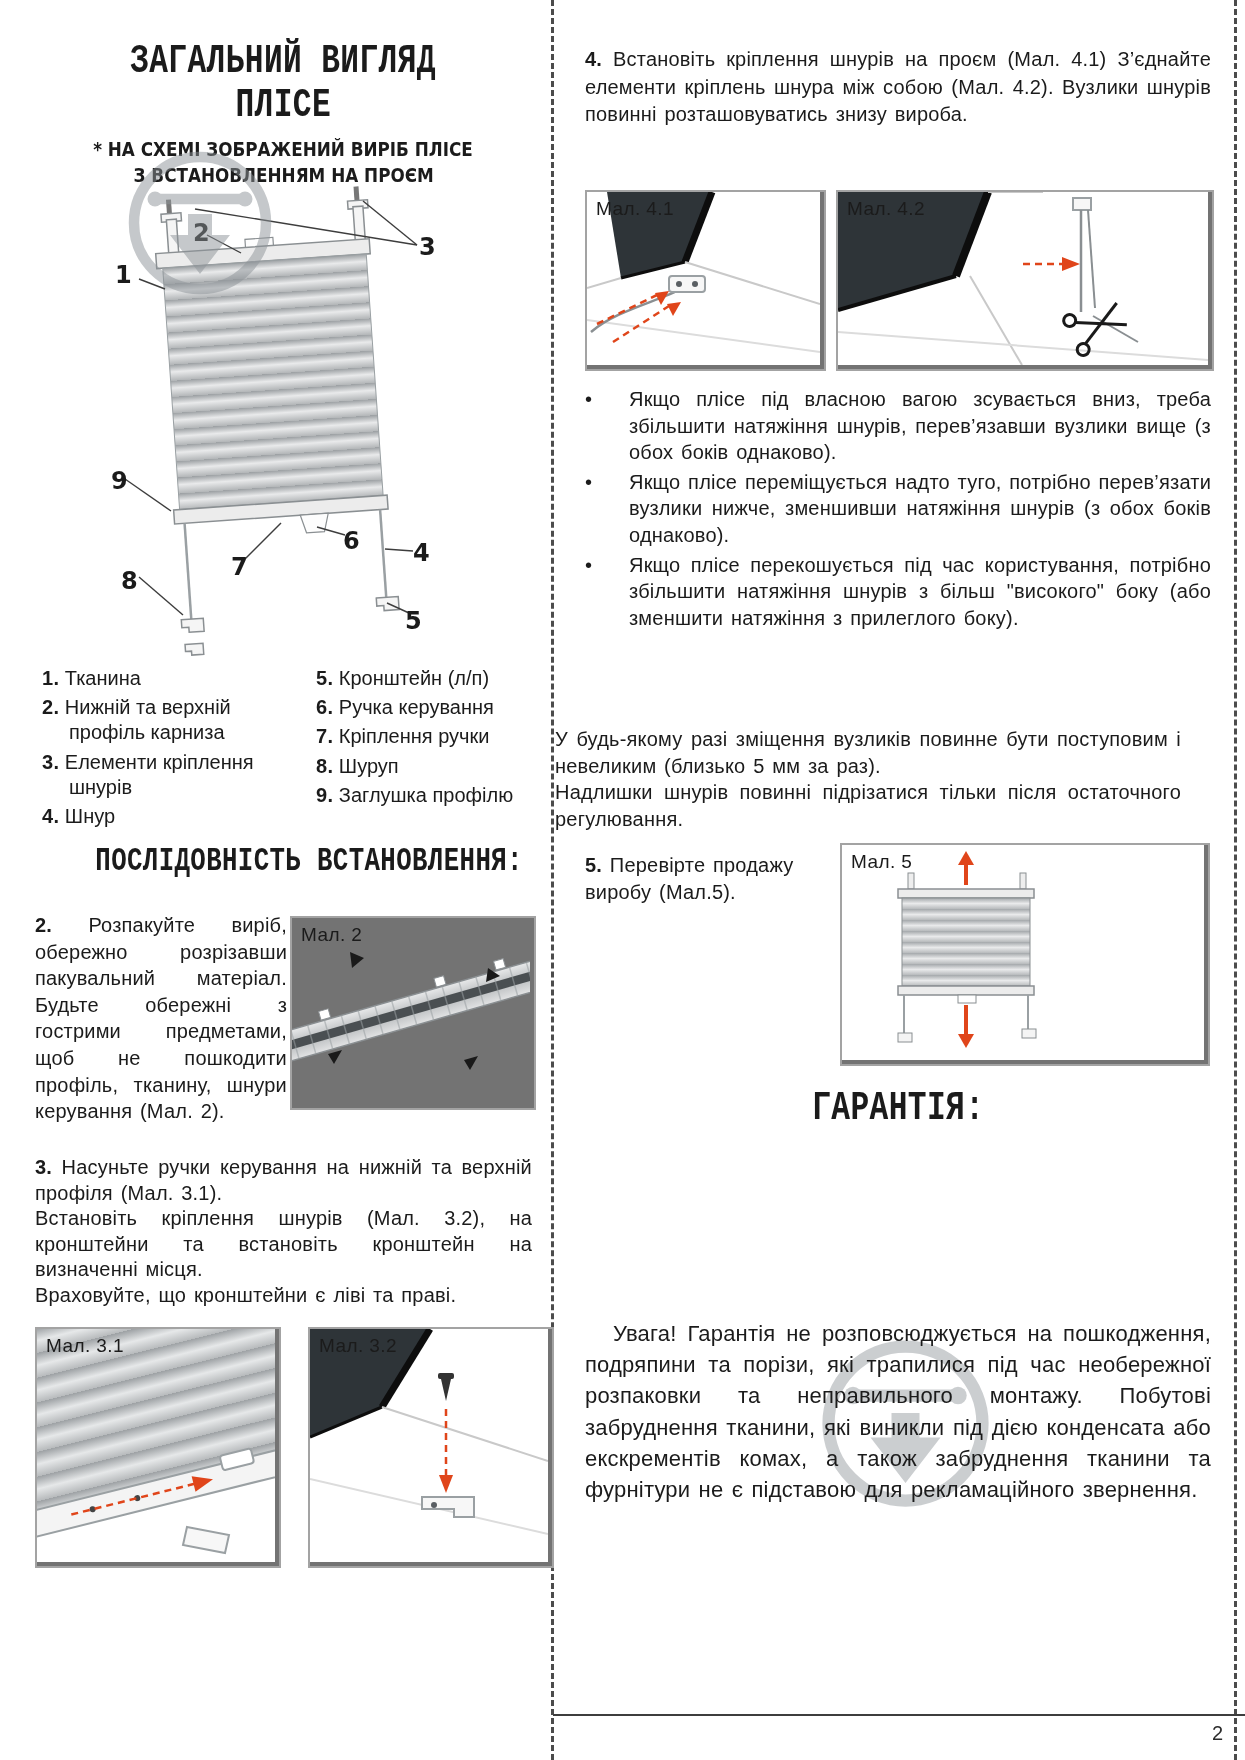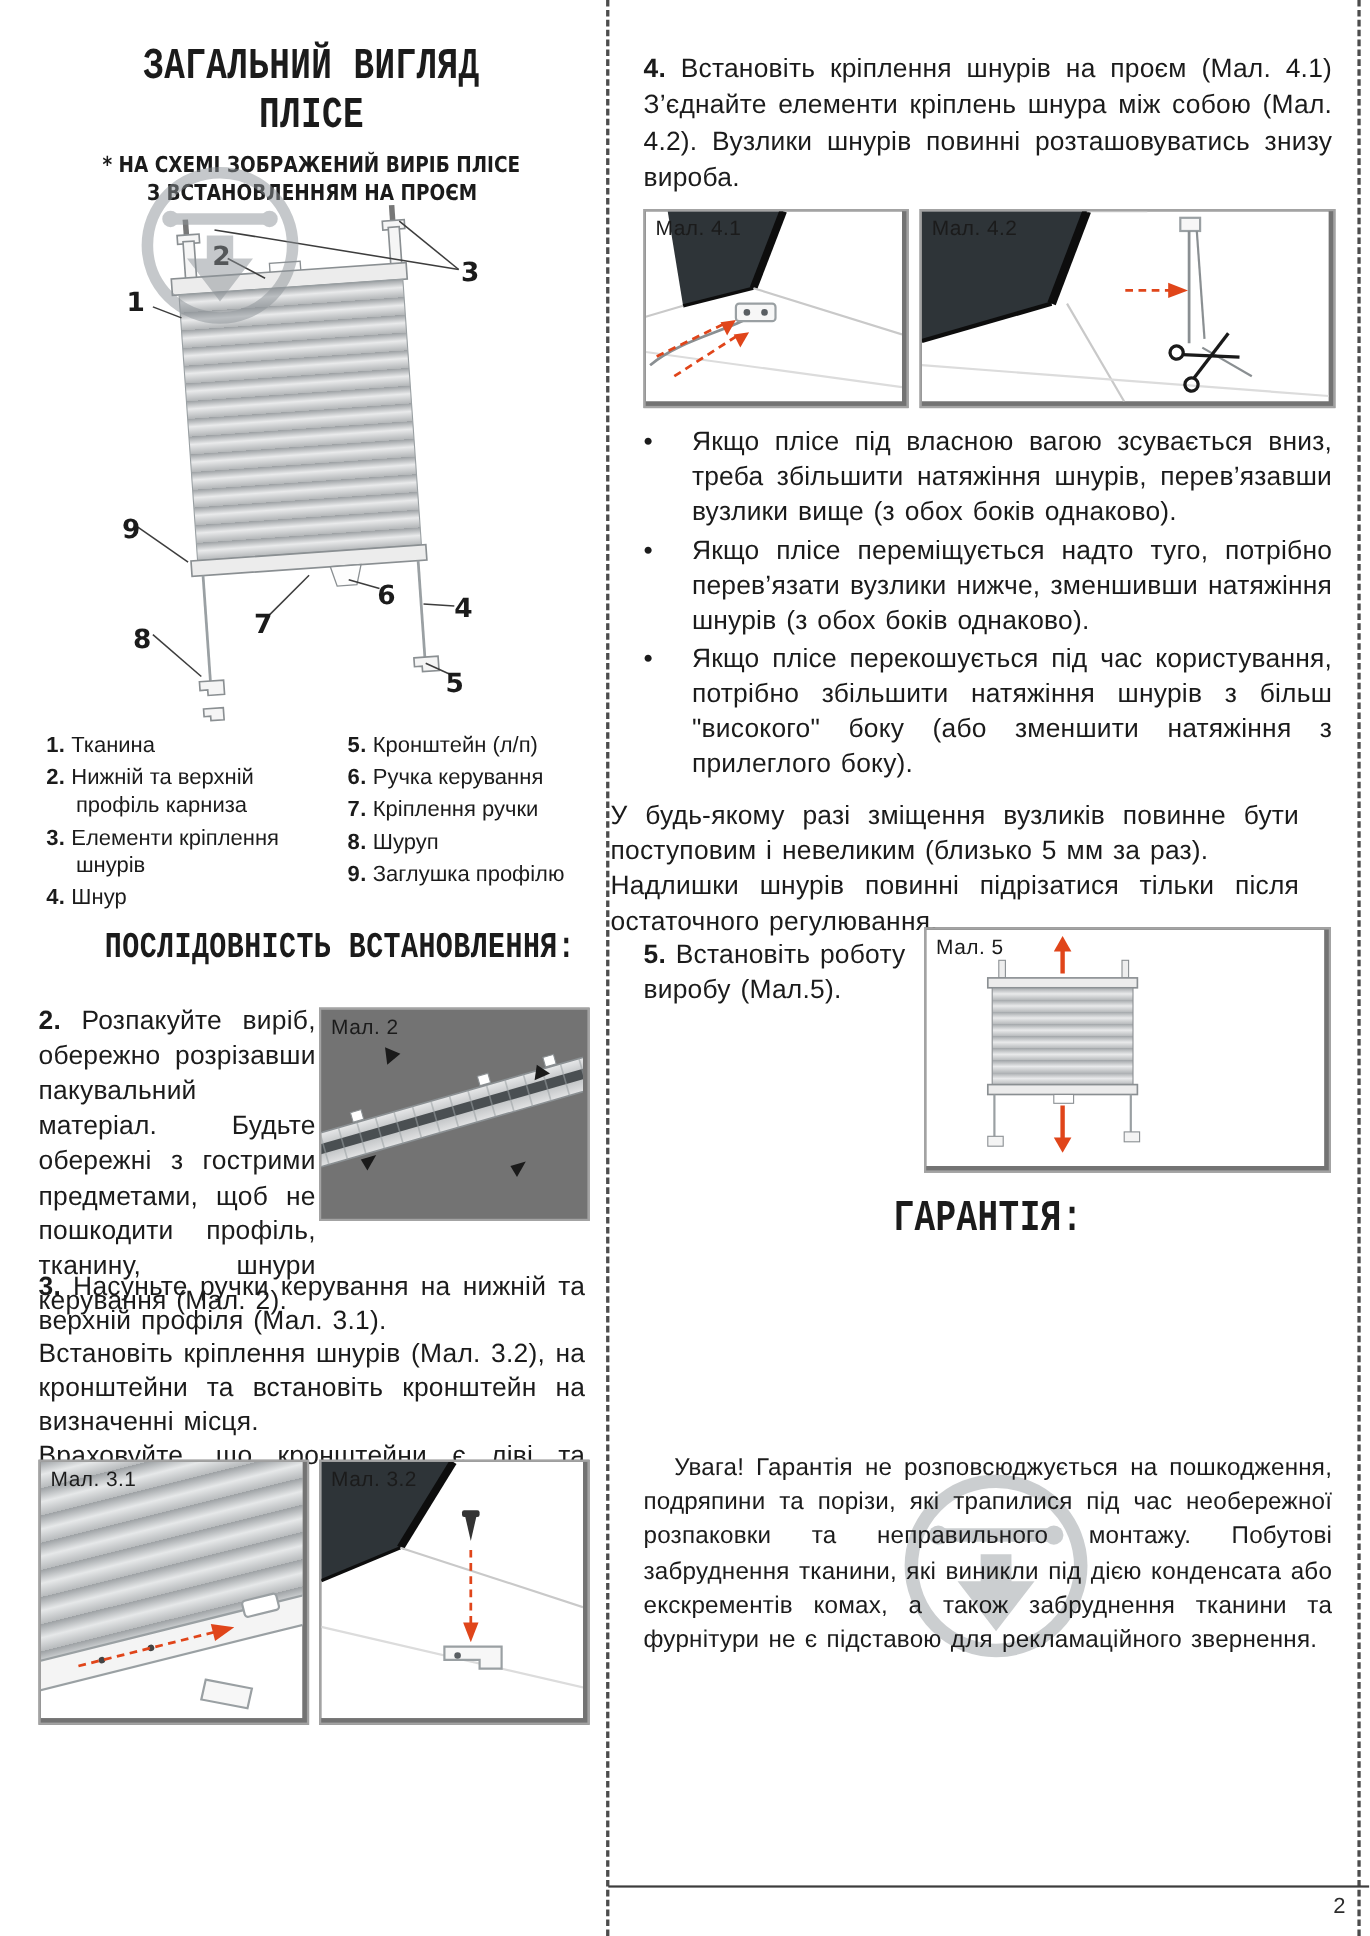--- a/index.html
+++ b/index.html
@@ -7,21 +7,21 @@
         font-family:"Liberation Sans",sans-serif;color:#1b1b1b;}
   .abs{position:absolute;}
   .cond{display:inline-block;transform:scaleX(0.78);transform-origin:50% 50%;white-space:nowrap;}
   .heading{font-family:Liberation Mono, monospace;font-weight:bold;text-align:center;letter-spacing:0.5px;}
   .title{font-size:40px;line-height:1.1;}
   .subtitle{font-size:20px;line-height:1.3;font-weight:bold;text-align:center;
             font-family:"DejaVu Sans",sans-serif;}
   .subtitle .cond{transform:scaleX(0.84);}
   .seq-heading{font-size:33px;}
   .war-heading{font-size:40px;}
-  .body-text{font-size:24px;line-height:1.33;text-align:justify;letter-spacing:0.2px;word-spacing:2px;}
+  .body-text{font-size:20px;line-height:1.33;text-align:justify;letter-spacing:0.2px;word-spacing:2px;}
   .body-text p{margin:0;}
   .stepnum{font-weight:bold;}
   .legend{display:flex;font-size:20px;line-height:1.26;}
   .legend-item{padding-left:27px;text-indent:-27px;margin-bottom:4px;}
   .legend-item b{letter-spacing:0.3px;}
   .figbox{position:absolute;border:2px solid #a3a3a3;background:#737373;overflow:hidden;}
   .figlabel{position:absolute;top:6px;left:9px;font-size:19px;letter-spacing:0.4px;z-index:3;}
   .callout{position:absolute;font-family:"DejaVu Sans",sans-serif;font-weight:bold;font-size:24px;line-height:1;}
   .watermark{position:absolute;color:#8d9398;pointer-events:none;}
   .divider-v{position:absolute;top:0;height:1760px;width:0;border-left:3px dashed #4c4c4c;}
@@ -191,21 +191,21 @@
         <circle cx="42" cy="163" r="3" fill="#444"></circle>
         <circle cx="88" cy="163" r="3" fill="#444"></circle>
         <line x1="20" y1="163" x2="148" y2="163" stroke="#e0451a" stroke-width="2.5" stroke-dasharray="7 5"></line>
         <polygon points="166,163 146,155 146,171" fill="#e0451a"></polygon>
         <rect x="178" y="142" width="32" height="15" rx="3" fill="#fff" stroke="#9aa0a3" stroke-width="2"></rect>
       </g>
       <path d="M150 198 l42 8 l-4 18 l-42 -8 z" fill="#f7f7f7" stroke="#9aa0a3" stroke-width="2"></path>
     </svg>
   </div>
 
-  <div class="figbox" style="left:290px;top:1327px;width:242px;height:237px;">
+  <div class="figbox" style="left:308px;top:1327px;width:242px;height:237px;">
     <span class="figlabel">Мал. 3.2</span>
     <svg width="238" height="233" viewBox="0 0 238 233">
       <rect width="238" height="233" fill="#fff"></rect>
       <polygon points="0,0 120,0 72,78 0,108" fill="#2e3438"></polygon>
       <polyline points="120,0 72,78" stroke="#0d0d0d" stroke-width="7" fill="none"></polyline>
       <polyline points="72,78 0,108" stroke="#0d0d0d" stroke-width="3" fill="none"></polyline>
       <line x1="72" y1="78" x2="238" y2="132" stroke="#c9c9c9" stroke-width="2"></line>
       <line x1="0" y1="150" x2="238" y2="205" stroke="#dcdcdc" stroke-width="2"></line>
       <rect x="128" y="44" width="16" height="6" rx="2" fill="#333"></rect>
       <polygon points="131,50 141,50 136,72" fill="#333"></polygon>
@@ -284,21 +284,21 @@
       <span class="bullet-text">Якщо плісе перекошується під час користування, потрібно збільшити натяжіння шнурів з більш "високого" боку (або зменшити натяжіння з прилеглого боку).</span>
     </div>
   </div>
 
   <div class="abs body-text note" style="left:555px;top:726px;width:626px;">
     <p>У будь-якому разі зміщення вузликів повинне бути поступовим і невеликим (близько 5 мм за раз).</p>
     <p>Надлишки шнурів повинні підрізатися тільки після остаточного регулювання.</p>
   </div>
 
   <div class="abs body-text" style="left:585px;top:852px;width:248px;text-align:left;">
-    <p><b class="stepnum">5.</b> <span>Встановіть роботу виробу (Мал.5).</span></p>
+    <p><b class="stepnum">5.</b> <span>Перевірте продажу виробу (Мал.5).</span></p>
   </div>
 
   <div class="figbox" style="left:840px;top:843px;width:366px;height:219px;">
     <span class="figlabel">Мал. 5</span>
     <svg width="362" height="215" viewBox="0 0 362 215">
       <defs>
         <linearGradient id="pl5" x1="0" y1="0" x2="0" y2="0.125" spreadMethod="repeat">
           <stop offset="0" stop-color="#a3a7aa"></stop>
             <stop offset="0.5" stop-color="#e9eaeb"></stop>
             <stop offset="1" stop-color="#b7babc"></stop>

